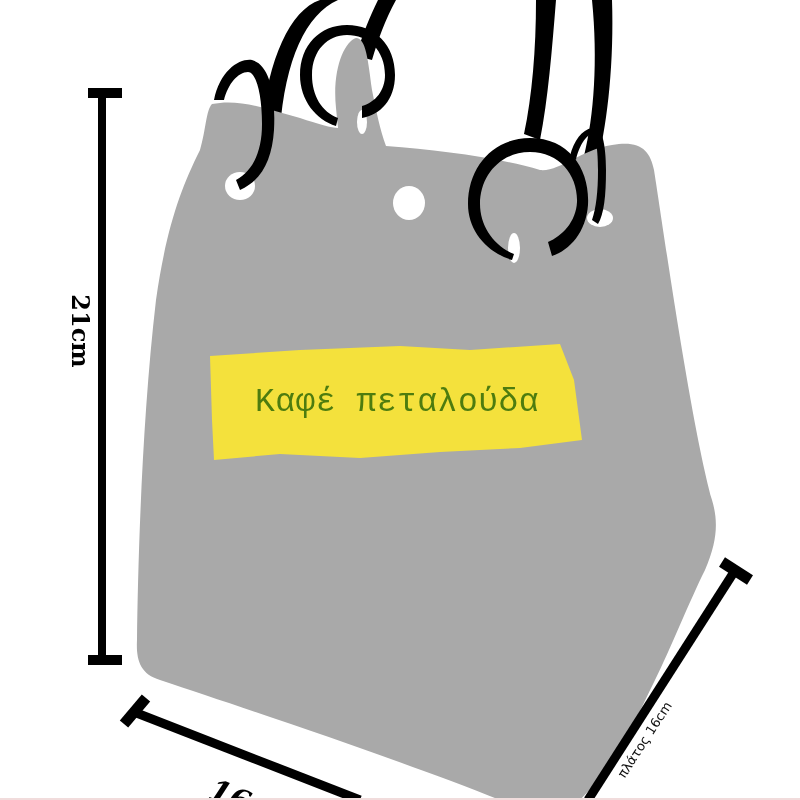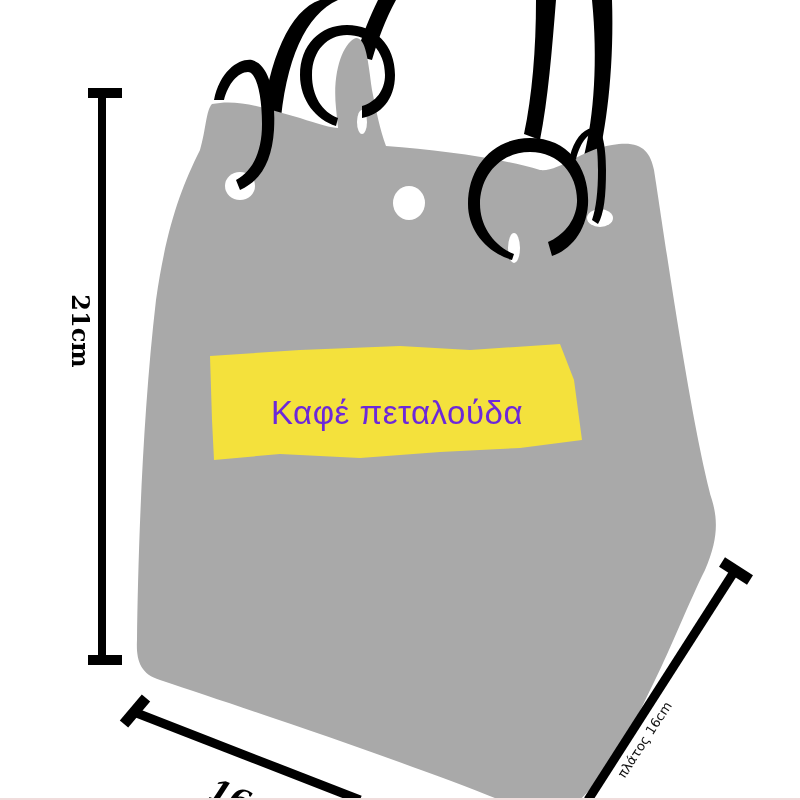--- a/index.html
+++ b/index.html
@@ -15,29 +15,29 @@
       font-family: "DejaVu Sans", sans-serif;
     }
     #stage {
       position: absolute;
       left: 0; top: 0;
       width: 800px; height: 800px;
     }
     .label-yellow {
       position: absolute;
       left: 208px;
-      top: 355px;
+      top: 345px;
       width: 378px;
       height: 115px;
       display: flex;
       align-items: center;
       justify-content: center;
-      font-family: Liberation Sans, sans-serif;
+      font-family: Liberation Mono, monospace;
       font-size: 33px;
-      color: #6d28d9;
+      color: #4d7c0f;
       letter-spacing: 0.5px;
       pointer-events: none;
     }
     .dim-height-text {
       position: absolute;
       left: 30px;
       top: 316px;
       width: 100px;
       height: 30px;
       transform: rotate(90deg);

